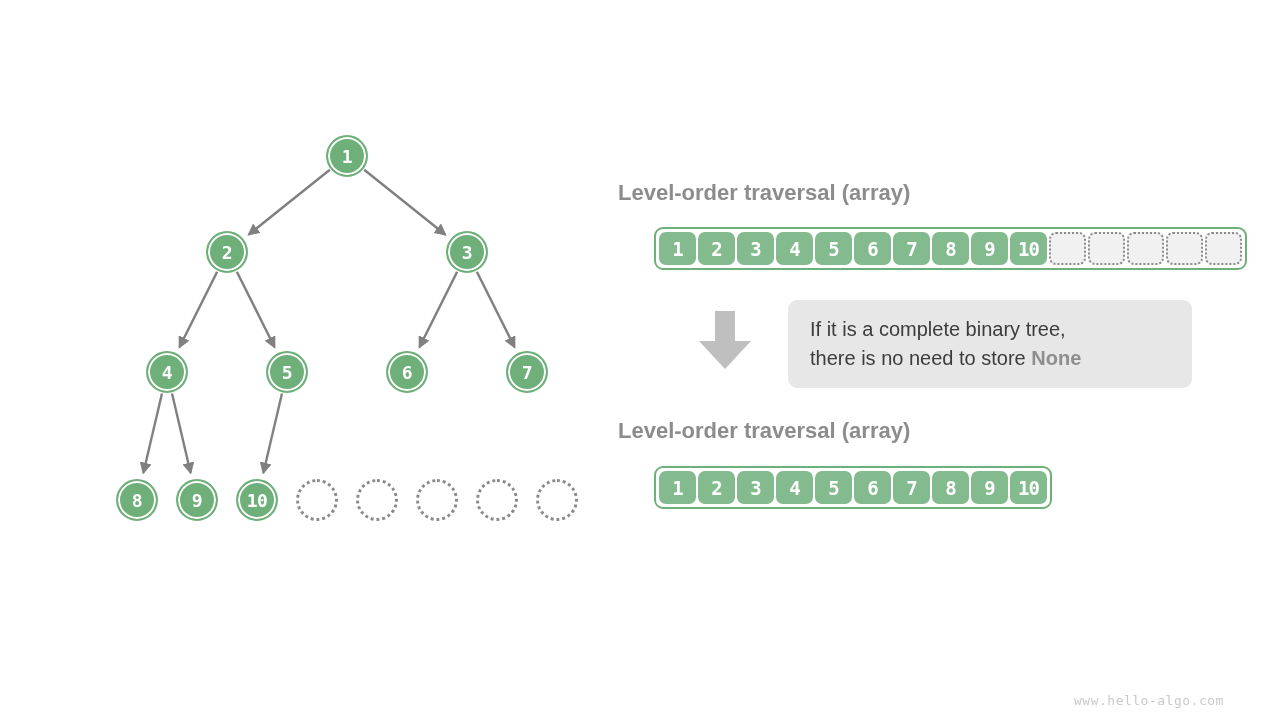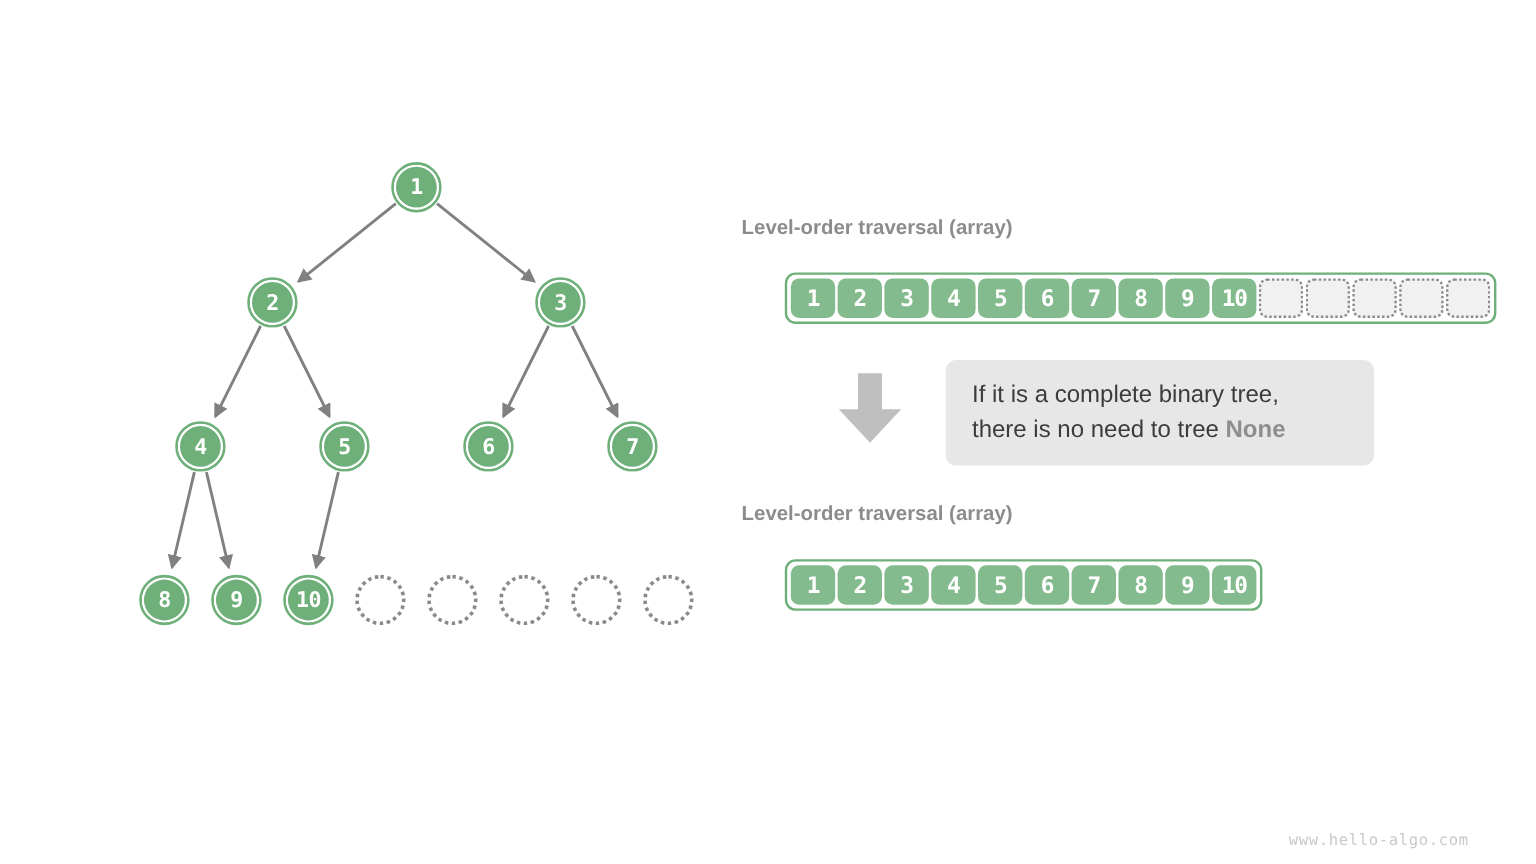--- a/index.html
+++ b/index.html
@@ -52,21 +52,21 @@
     height: 42px;
     border-radius: 50%;
     border: 3px dotted #8a8a8a;
     box-sizing: border-box;
     background: transparent;
   }
 
   
   .panel-label {
     position: absolute;
-    font-size: 17px;
+    font-size: 22px;
     font-weight: 700;
     color: #8c8c8c;
     white-space: nowrap;
     font-family: "Liberation Sans", sans-serif;
   }
   .array-box {
     position: absolute;
     display: flex;
     align-items: center;
     padding: 3px;
@@ -107,21 +107,21 @@
     top: 309px;
     width: 56px;
     height: 62px;
   }
 
   
   #note-box {
     position: absolute;
     left: 788px;
     top: 300px;
-    width: 357px;
+    width: 404px;
     height: 88px;
     background: #e7e7e7;
     border-radius: 9px;
     box-sizing: border-box;
     display: flex;
     flex-direction: column;
     justify-content: center;
     padding: 0 22px;
   }
   .note-line {
@@ -214,21 +214,21 @@
       <div class="cell empty"></div>
     </div>
 
   <svg id="down-arrow" viewBox="0 0 56 62" xmlns="http://www.w3.org/2000/svg">
     <path d="M18,2 L38,2 L38,32 L54,32 L28,60 L2,32 L18,32 Z" fill="#bfbfbf"></path>
   </svg>
 
   <div id="note-box">
     <div class="note-line">If it is a complete binary tree,</div>
     <div class="note-line">
-      <span>there is no need to tree </span><span class="note-emph">None</span>
+      <span>there is no need to store </span><span class="note-emph">None</span>
     </div>
   </div>
 
   <div class="panel-label" style="left:618px; top:418px;">Level-order traversal (array)</div>
 
   <div class="array-box" id="bottom-array" style="left:654px; top:466px;">
       <div class="cell filled">1</div>
       <div class="cell filled">2</div>
       <div class="cell filled">3</div>
       <div class="cell filled">4</div>

